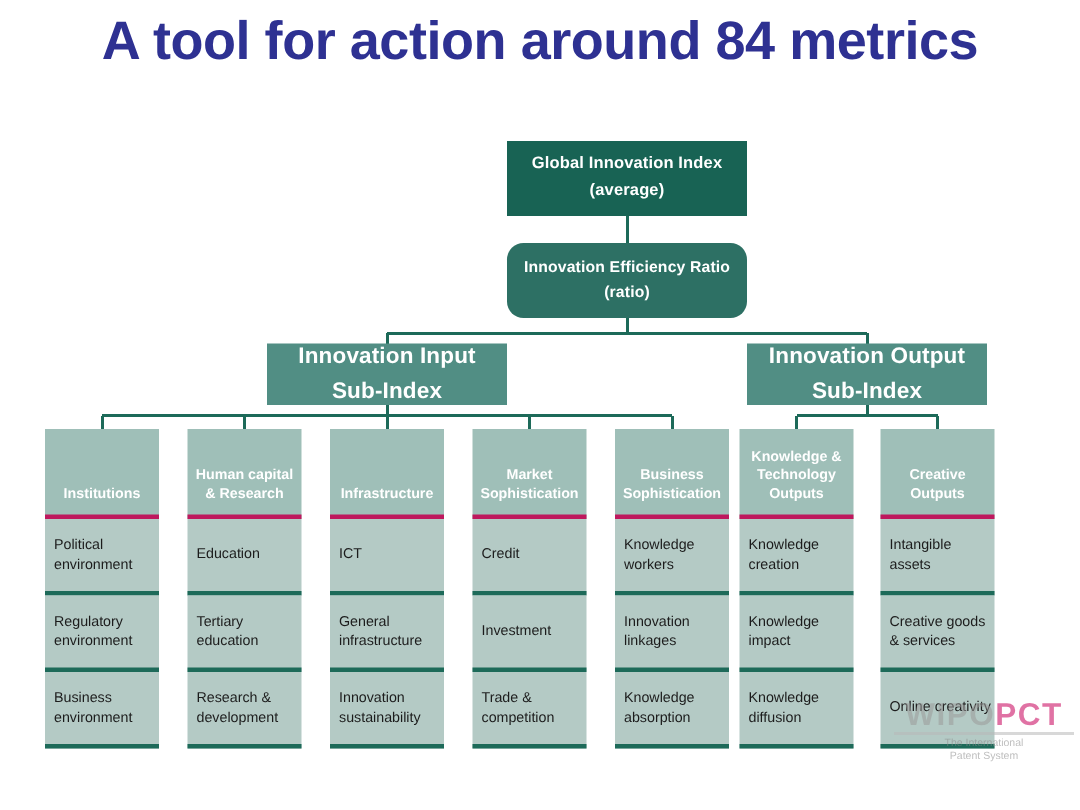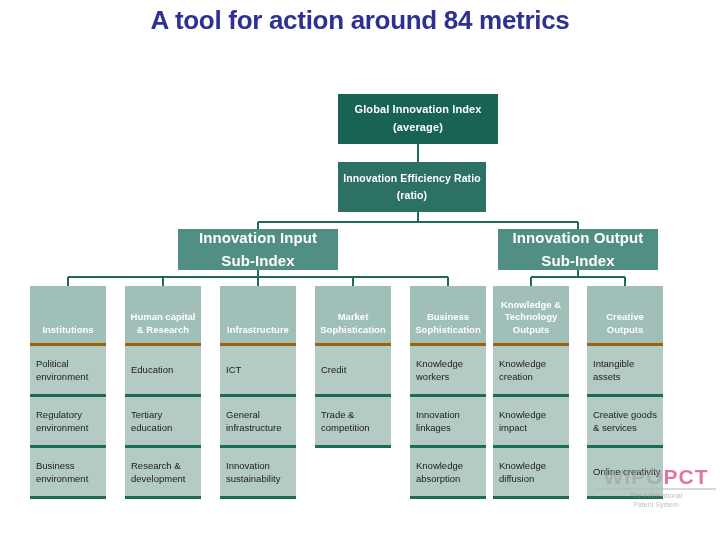--- a/index.html
+++ b/index.html
@@ -15,21 +15,21 @@
     position: relative;
   }
 
   
   #slide-title {
     position: absolute;
     top: 6px;
     left: 0;
     width: 720px;
     text-align: center;
-    font-size: 26px;
+    font-size: 36px;
     font-weight: bold;
     color: #2e3192;
     letter-spacing: -0.3px;
     line-height: 1.15;
     white-space: nowrap;
   }
 
   
   #diagram {
     position: absolute;
@@ -94,21 +94,21 @@
     color: #ffffff;
     font-weight: bold;
     font-size: 9.5px;
     line-height: 1.35;
     display: flex;
     flex-direction: column;
     align-items: center;
     justify-content: flex-end;
     padding: 0 3px 6px 3px;
     text-align: center;
-    border-bottom: 3px solid #a16207;
+    border-bottom: 3px solid #be185d;
   }
   .sub-pillar {
     box-sizing: border-box;
     height: 51px;
     background: #b4cac5;
     color: #1c1c1c;
     font-size: 9.5px;
     line-height: 1.4;
     display: flex;
     flex-direction: column;
@@ -178,21 +178,21 @@
       <line x1="531" y1="256" x2="531" y2="265"></line>
       <line x1="625" y1="256" x2="625" y2="265"></line>
     </g>
   </svg>
 
   <div class="node level-root" style="left:338px; top:73px; width:160px; height:50px;">
     <span class="line1">Global Innovation Index</span>
     <span class="line2">(average)</span>
   </div>
 
-  <div class="node level-ratio" style="left:338px; top:141px; width:148px; height:50px;">
+  <div class="node level-ratio" style="left:338px; top:141px; width:160px; height:50px;border-radius:11px;">
     <span class="line1">Innovation Efficiency Ratio</span>
     <span class="line2">(ratio)</span>
   </div>
 
   <div class="node level-sub" style="left:178px; top:208px; width:160px; height:41px;">
     <span class="line1">Innovation Input</span>
     <span class="line2">Sub-Index</span>
   </div>
 
   <div class="node level-sub" style="left:498px; top:208px; width:160px; height:41px;">
@@ -217,20 +217,21 @@
   <div class="pillar-col" style="left:220px;">
     <div class="pillar-head">Infrastructure</div>
     <div class="sub-pillar">ICT</div>
     <div class="sub-pillar">General infrastructure</div>
     <div class="sub-pillar">Innovation sustainability</div>
   </div>
 
   <div class="pillar-col" style="left:315px;border-radius:28px;">
     <div class="pillar-head">Market Sophistication</div>
     <div class="sub-pillar">Credit</div>
+    <div class="sub-pillar">Investment</div>
     <div class="sub-pillar">Trade &amp; competition</div>
   </div>
 
   <div class="pillar-col" style="left:410px;">
     <div class="pillar-head">Business Sophistication</div>
     <div class="sub-pillar">Knowledge workers</div>
     <div class="sub-pillar">Innovation linkages</div>
     <div class="sub-pillar">Knowledge absorption</div>
   </div>
 

